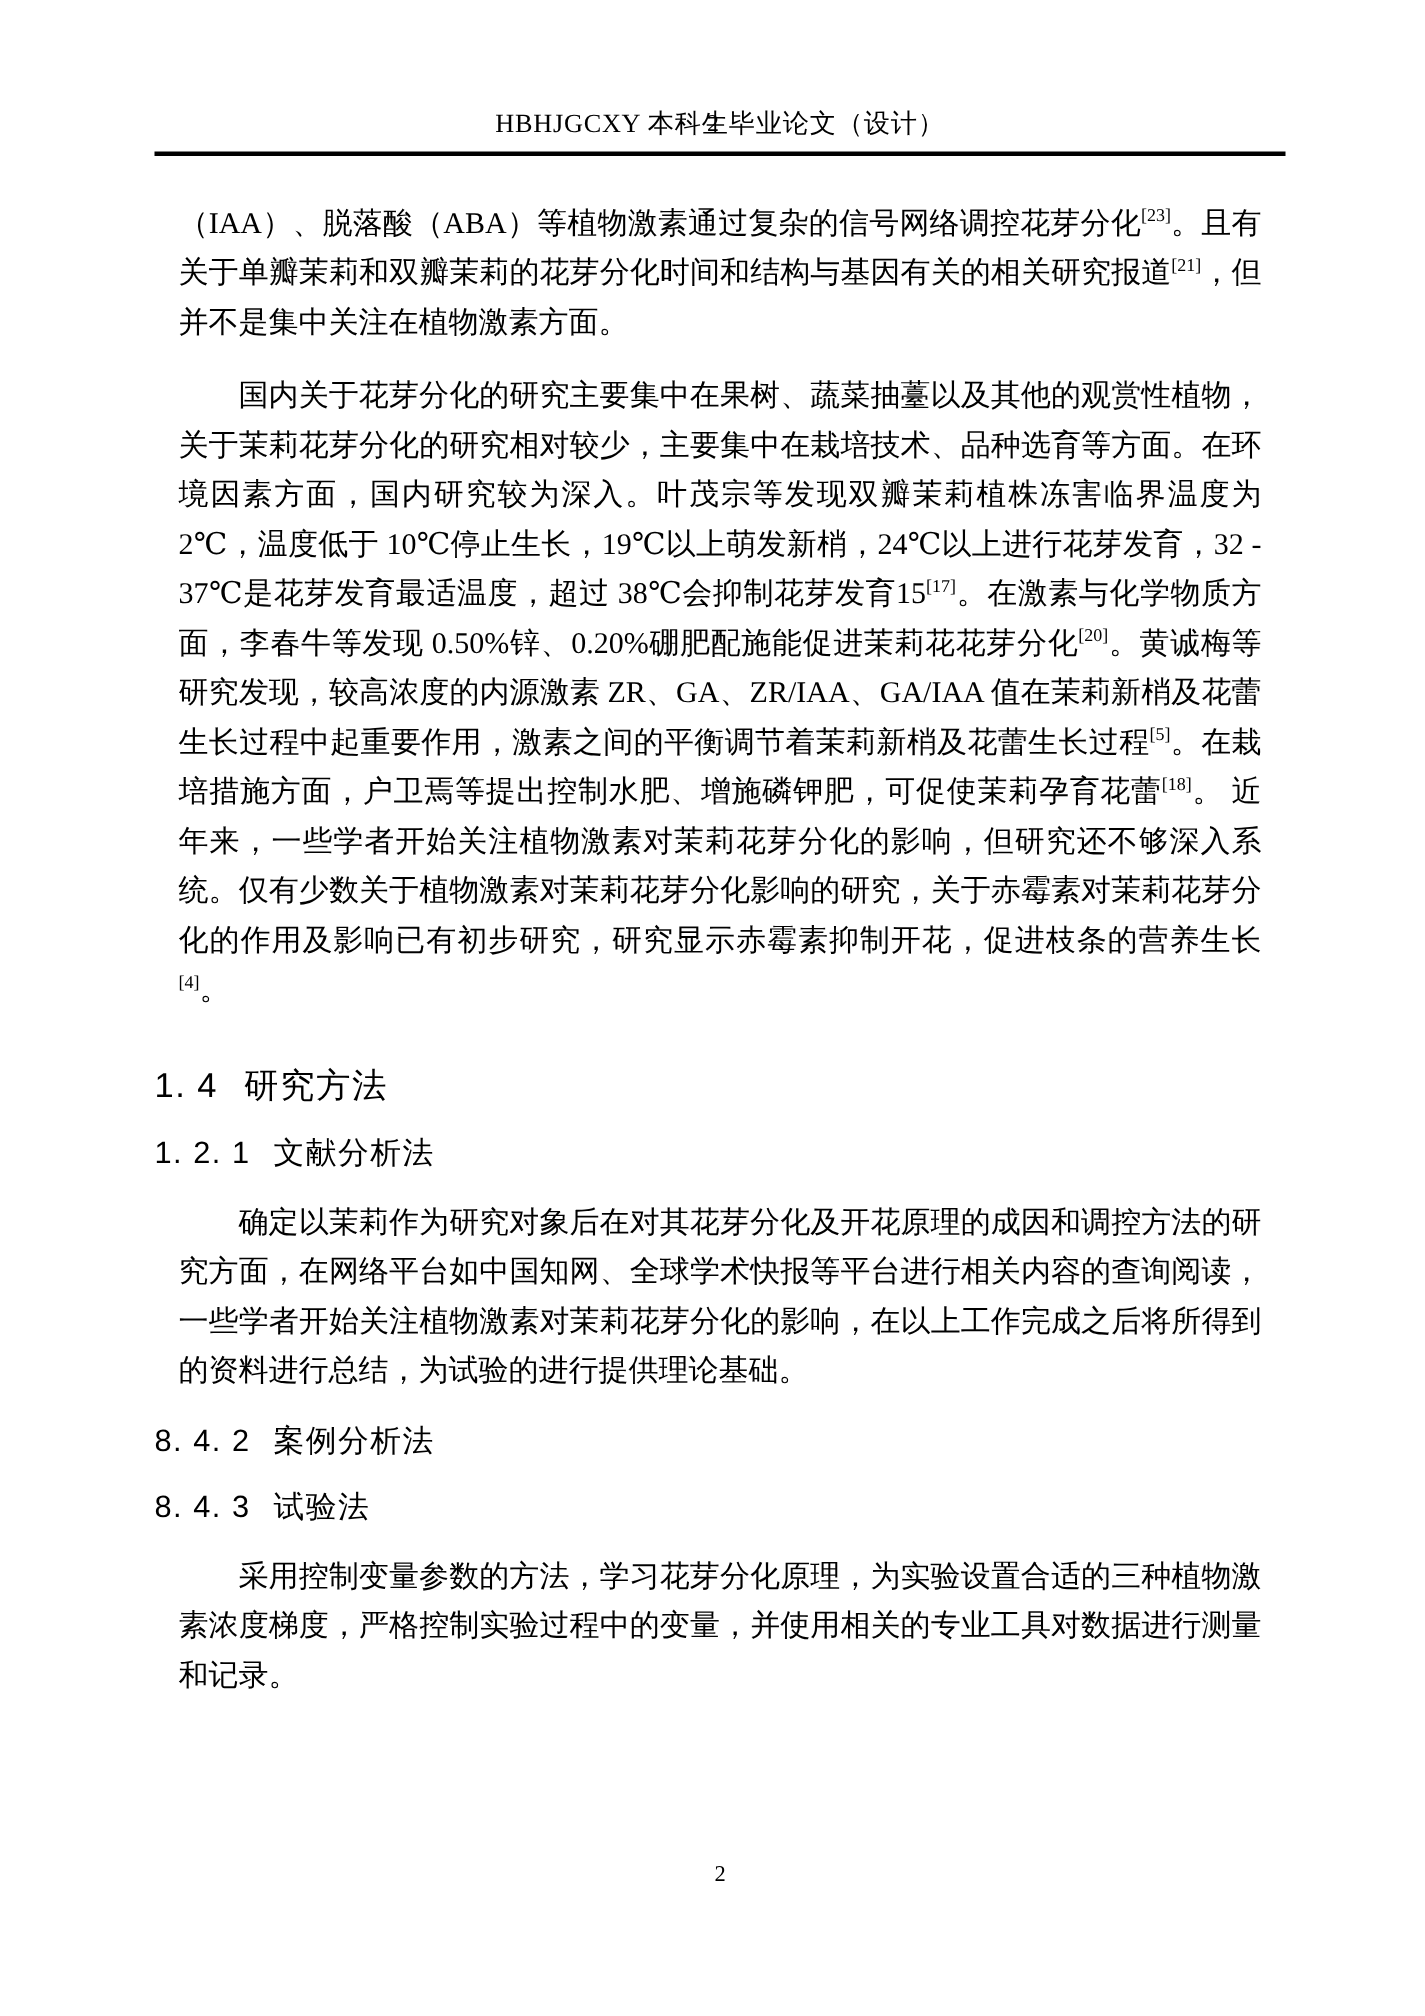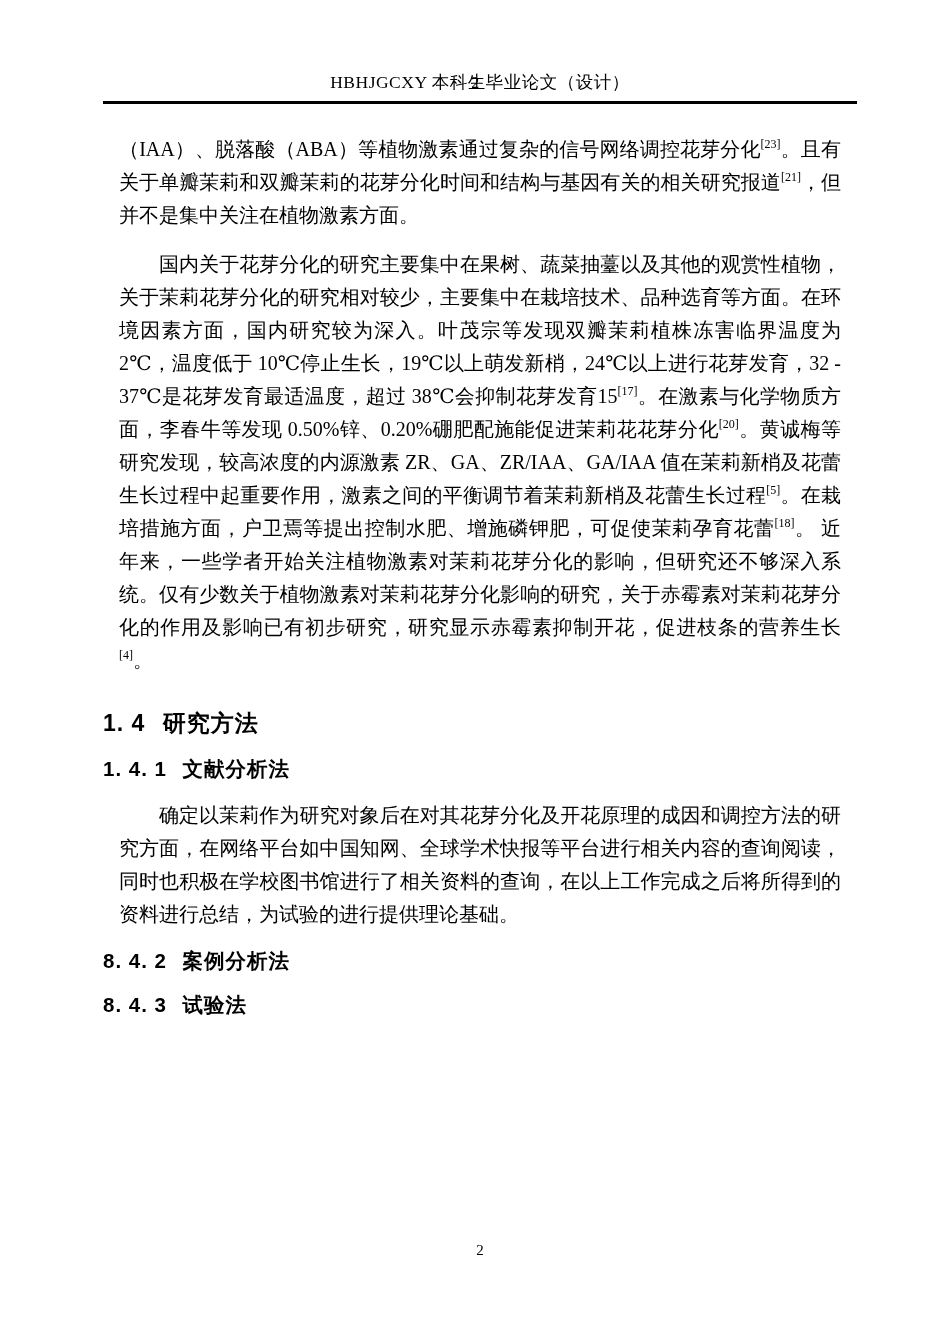--- a/index.html
+++ b/index.html
@@ -58,21 +58,21 @@
     text-indent: 2em;
   }
   .para sup {
     font-size: 12px;
     line-height: 0;
     vertical-align: super;
     letter-spacing: 0;
   }
   .heading2, .heading3 {
     font-family: "Liberation Sans", "DejaVu Sans", sans-serif;
-    font-weight: bold;
+    font-weight: normal;
     text-align: left;
     text-indent: 0;
     letter-spacing: 1px;
   }
   .heading2 {
     font-size: 23px;
     line-height: 32px;
     margin: 30px 0 16px 0;
   }
   .heading3 {
@@ -100,23 +100,24 @@
 <div class="page">
 
   <div class="page-header">
     <span>HBHJGCXY 本科</span><span class="overlap-wrap"><span>生</span><span class="overlap-num">2</span></span><span>毕业论文（设计）</span>
   </div>
 
   <main class="doc-body">
       <p class="para"><span>（IAA）、脱落酸（ABA）等植物激素通过复杂的信号网络调控花芽分化</span><sup>[23]</sup><span>。且有关于单瓣茉莉和双瓣茉莉的花芽分化时间和结构与基因有关的相关研究报道</span><sup>[21]</sup><span>，但并不是集中关注在植物激素方面。</span></p>
       <p class="para indent"><span>国内关于花芽分化的研究主要集中在果树、蔬菜抽薹以及其他的观赏性植物，关于茉莉花芽分化的研究相对较少，主要集中在栽培技术、品种选育等方面。在环境因素方面，国内研究较为深入。叶茂宗等发现双瓣茉莉植株冻害临界温度为 2℃，温度低于 10℃停止生长，19℃以上萌发新梢，24℃以上进行花芽发育，32 - 37℃是花芽发育最适温度，超过 38℃会抑制花芽发育15</span><sup>[17]</sup><span>。在激素与化学物质方面，李春牛等发现 0.50%锌、0.20%硼肥配施能促进茉莉花花芽分化</span><sup>[20]</sup><span>。黄诚梅等研究发现，较高浓度的内源激素 ZR、GA、ZR/IAA、GA/IAA 值在茉莉新梢及花蕾生长过程中起重要作用，激素之间的平衡调节着茉莉新梢及花蕾生长过程</span><sup>[5]</sup><span>。在栽培措施方面，户卫焉等提出控制水肥、增施磷钾肥，可促使茉莉孕育花蕾</span><sup>[18]</sup><span>。 近年来，一些学者开始关注植物激素对茉莉花芽分化的影响，但研究还不够深入系统。仅有少数关于植物激素对茉莉花芽分化影响的研究，关于赤霉素对茉莉花芽分化的作用及影响已有初步研究，研究显示赤霉素抑制开花，促进枝条的营养生长</span><sup>[4]</sup><span>。</span></p>
       <h2 class="heading2"><span class="h-num">1. 4</span><span class="h-title">研究方法</span></h2>
-      <h3 class="heading3"><span class="h-num">1. 4. 1</span><span class="h-title">文献分析法</span></h3>
-      <p class="para indent"><span>确定以茉莉作为研究对象后在对其花芽分化及开花原理的成因和调控方法的研究方面，在网络平台如中国知网、全球学术快报等平台进行相关内容的查询阅读，同时也积极在学校图书馆进行了相关资料的查询，在以上工作完成之后将所得到的资料进行总结，为试验的进行提供理论基础。</span></p>
+      <h3 class="heading3"><span class="h-num">1. 2. 1</span><span class="h-title">文献分析法</span></h3>
+      <p class="para indent"><span>确定以茉莉作为研究对象后在对其花芽分化及开花原理的成因和调控方法的研究方面，在网络平台如中国知网、全球学术快报等平台进行相关内容的查询阅读，一些学者开始关注植物激素对茉莉花芽分化的影响，在以上工作完成之后将所得到的资料进行总结，为试验的进行提供理论基础。</span></p>
       <h3 class="heading3"><span class="h-num">8. 4. 2</span><span class="h-title">案例分析法</span></h3>
       <h3 class="heading3"><span class="h-num">8. 4. 3</span><span class="h-title">试验法</span></h3>
+      <p class="para indent"><span>采用控制变量参数的方法，学习花芽分化原理，为实验设置合适的三种植物激素浓度梯度，严格控制实验过程中的变量，并使用相关的专业工具对数据进行测量和记录。</span></p>
     </main>
 
   <div class="page-footer">
     <span>2</span>
   </div>
 
 </div>
 
 </body></html>

